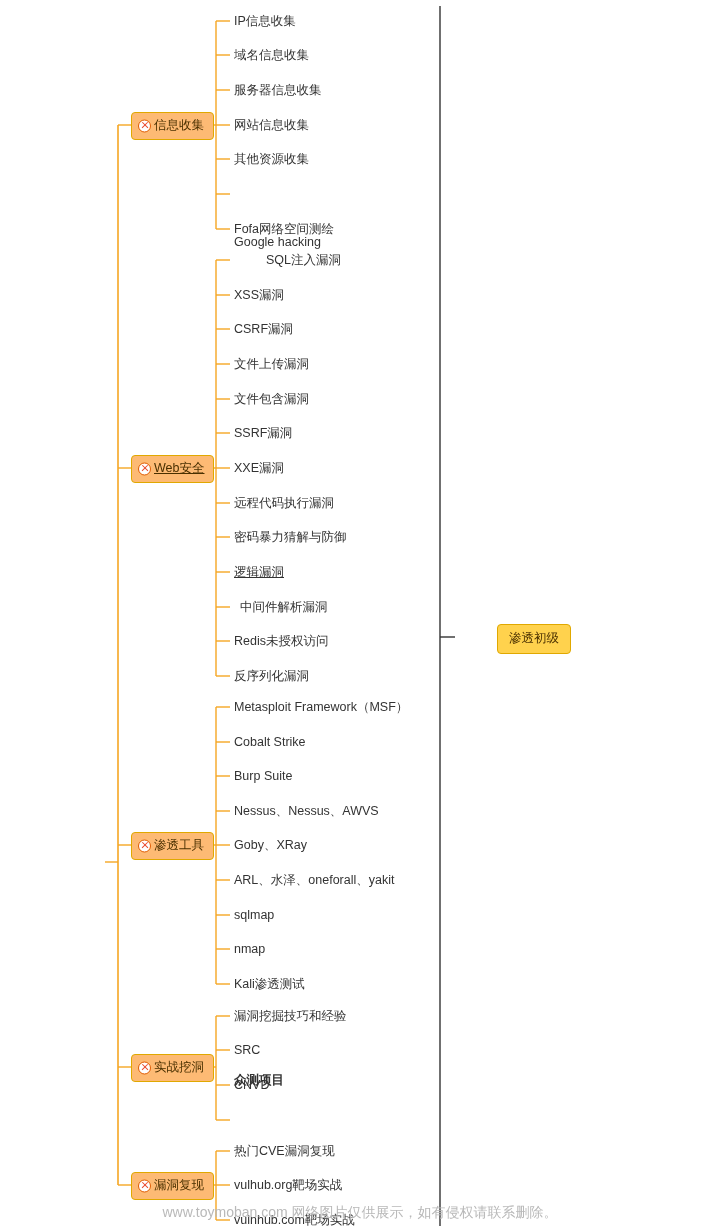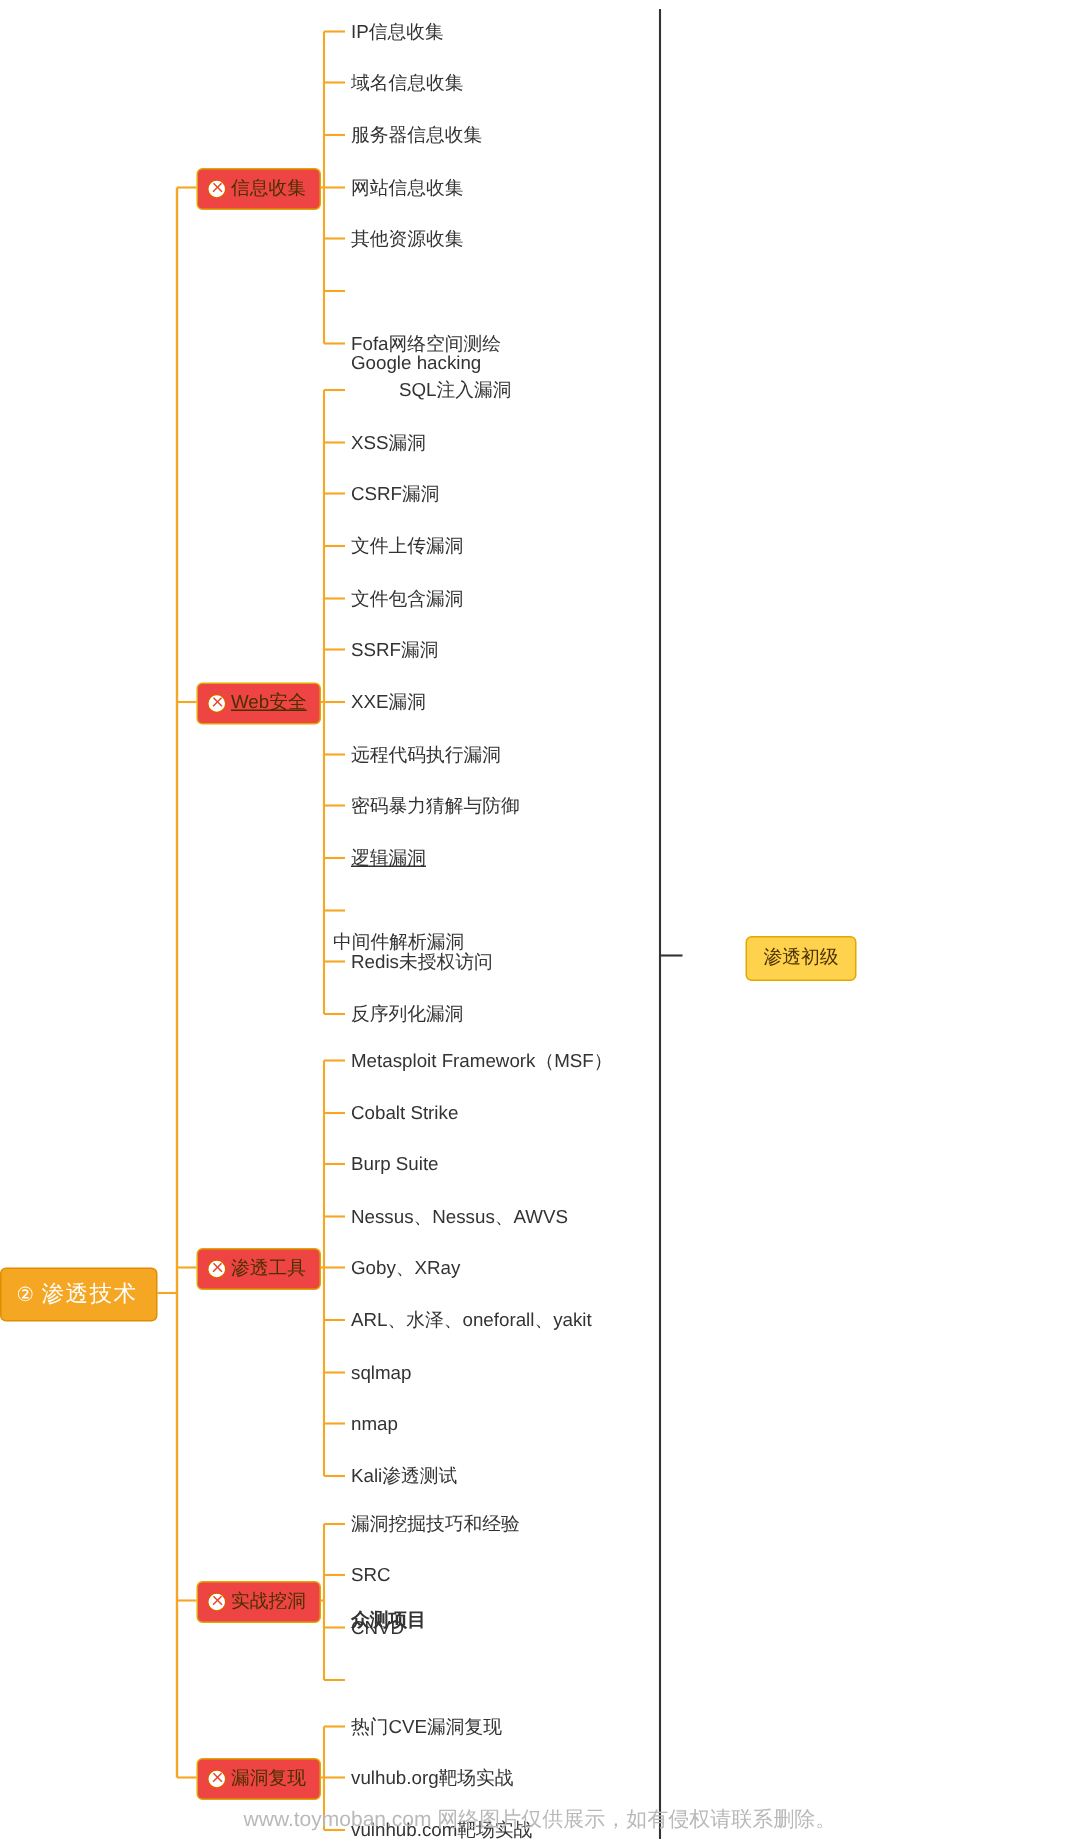--- a/index.html
+++ b/index.html
@@ -24,21 +24,21 @@
     padding:7px 12px 8px 10px;
     white-space:nowrap;
     box-sizing:border-box;
     letter-spacing:1px;
   }
   .root-node .num{font-size:13px;margin-right:4px;}
 
   
   .branch-node{
     position:absolute;
-    background:#ef4444;
+    background:#fdba74;
     border:1px solid #e0a800;
     border-radius:4px;
     color:#4a3000;
     font-size:12.5px;
     padding:4px 9px 5px 22px;
     white-space:nowrap;
     box-sizing:border-box;
   }
   .branch-node .bullet{
     position:absolute;
@@ -163,23 +163,20 @@
         <path d="M216 1185 L230 1185"></path>
       <path d="M216 1220 L230 1220"></path>
     </g>
 
     <g fill="none" stroke="#333333" stroke-width="1.4">
       <path d="M440 6 L440 1226"></path>
       <path d="M440 637 L455 637"></path>
     </g>
   </svg>
 
-  <div class="root-node" style="left:0px;top:845px;">
-    <span class="num">②</span><span>渗透技术</span>
-  </div>
 
   <div class="side-node" style="left:456px;top:624px;margin-left:41px;">
     <span>渗透初级</span>
   </div>
 
   <div class="branch-node" style="left:131px;top:112px;">
     <span class="bullet"></span>
     <span>信息收集</span>
   </div>
 
@@ -214,21 +211,21 @@
   <div class="leaf" style="left:234px;top:253px;margin-left:32px;">SQL注入漏洞</div>
   <div class="leaf" style="left:234px;top:288px;">XSS漏洞</div>
   <div class="leaf" style="left:234px;top:322px;">CSRF漏洞</div>
   <div class="leaf" style="left:234px;top:357px;">文件上传漏洞</div>
   <div class="leaf" style="left:234px;top:392px;">文件包含漏洞</div>
   <div class="leaf" style="left:234px;top:426px;">SSRF漏洞</div>
   <div class="leaf" style="left:234px;top:461px;">XXE漏洞</div>
   <div class="leaf" style="left:234px;top:496px;">远程代码执行漏洞</div>
   <div class="leaf" style="left:234px;top:530px;">密码暴力猜解与防御</div>
   <div class="leaf" style="left:234px;top:565px;text-decoration:underline;">逻辑漏洞</div>
-  <div class="leaf" style="left:222px;top:600px;margin-top:21px;">中间件解析漏洞</div>
+  <div class="leaf" style="left:240px;top:600px;">中间件解析漏洞</div>
   <div class="leaf" style="left:234px;top:634px;">Redis未授权访问</div>
   <div class="leaf" style="left:234px;top:669px;">反序列化漏洞</div>
 
   <div class="leaf" style="left:234px;top:700px;">Metasploit Framework（MSF）</div>
   <div class="leaf" style="left:234px;top:735px;">Cobalt Strike</div>
   <div class="leaf" style="left:234px;top:769px;">Burp Suite</div>
   <div class="leaf" style="left:234px;top:804px;">Nessus、Nessus、AWVS</div>
   <div class="leaf" style="left:234px;top:838px;">Goby、XRay</div>
   <div class="leaf" style="left:234px;top:873px;">ARL、水泽、oneforall、yakit</div>
   <div class="leaf" style="left:234px;top:908px;">sqlmap</div>

